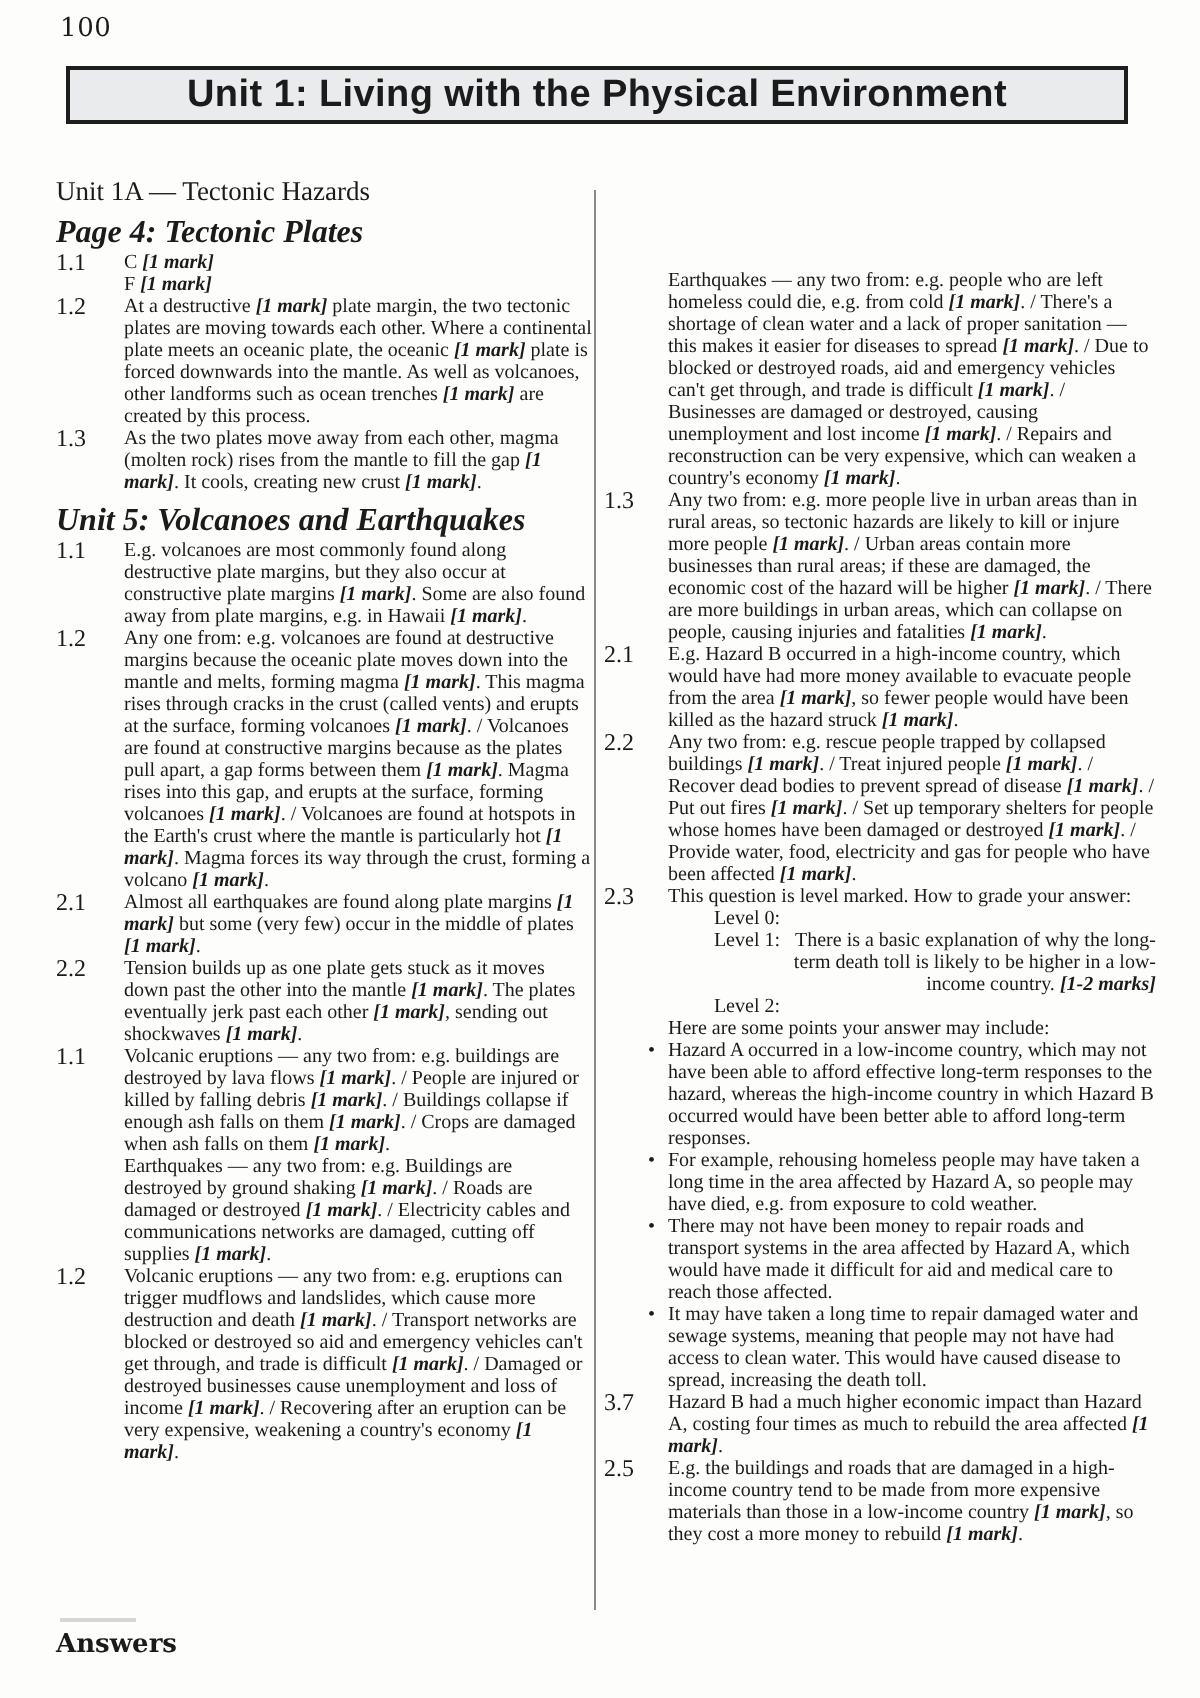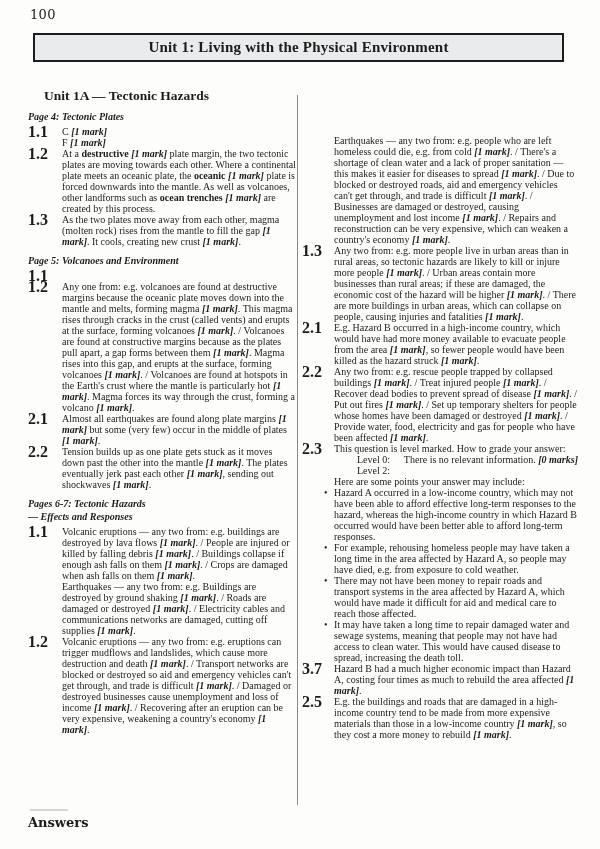--- a/index.html
+++ b/index.html
@@ -18,35 +18,35 @@
   .page-number{
     position:absolute;left:30px;top:7px;
     font-family:"DejaVu Serif",serif;font-size:13px;letter-spacing:.3px;
   }
   .banner{
     position:absolute;left:33px;top:33px;width:531px;height:29px;
     background:var(--banner-bg);border:2px solid var(--banner-border);
     display:flex;align-items:center;justify-content:center;box-sizing:border-box;
   }
   .banner span{
-    font-family:Liberation Serif, serif;font-weight:800;font-size:15px;
+    font-family:Liberation Sans, sans-serif;font-weight:800;font-size:19px;
     letter-spacing:.2px;white-space:nowrap;
   }
   .divider{position:absolute;left:297px;top:95px;width:1px;height:710px;background:var(--divider);}
   .col{position:absolute;top:88px;font-size:10px;line-height:11px;}
   .col-left{left:28px;width:268px;}
   .col-right{left:302px;width:276px;margin-top:47px;}
-  .h2{font-size:13.5px;line-height:15px;font-weight:bold;margin:0 0 5px 16px;}
-  .h3{font-size:10px;line-height:13px;font-weight:bold;font-style:italic;margin:7px 0 3px 0;}
+  .h2{font-size:13.5px;line-height:15px;font-weight:normal;margin:0 0 5px 0;}
+  .h3{font-size:16px;line-height:13px;font-weight:bold;font-style:italic;margin:7px 0 3px 0;}
   .col-left .h3:first-of-type{margin-top:0;}
   .qa{display:grid;grid-template-columns:34px 1fr;align-items:start;}
   .col-right .qa{grid-template-columns:32px 1fr;}
-  .num{font-size:16px;font-weight:bold;}
+  .num{font-size:12px;}
   .txt{}
-  .txt b{font-weight:bold;text-align:center;}
+  .txt b{font-weight:normal;text-align:center;}
   .txt i.mk,.mk{font-weight:bold;font-style:italic;}
   .level{display:grid;grid-template-columns:56px 1fr;align-items:start;text-align:right;}
   .points-intro{}
   .bullet{display:grid;grid-template-columns:14px 1fr;align-items:start;margin-left:-14px;}
   .b-dot{text-align:left;padding-left:4px;}
   .footer-rule{position:absolute;left:30px;top:809px;width:38px;height:2px;background:var(--rule);}
   .footer{
     position:absolute;left:28px;top:815px;
     font-family:"DejaVu Serif",serif;font-weight:700;font-size:13px;
   }
@@ -67,37 +67,37 @@
         <div class="txt">C <i class="mk">[1 mark]</i><br>F <i class="mk">[1 mark]</i></div>
       </div>
       <div class="qa">
         <div class="num">1.2</div>
         <div class="txt">At a <b>destructive</b> <i class="mk">[1 mark]</i> plate margin, the two tectonic plates are moving towards each other. Where a continental plate meets an oceanic plate, the <b>oceanic</b> <i class="mk">[1 mark]</i> plate is forced downwards into the mantle. As well as volcanoes, other landforms such as <b>ocean trenches</b> <i class="mk">[1 mark]</i> are created by this process.</div>
       </div>
       <div class="qa">
         <div class="num">1.3</div>
         <div class="txt">As the two plates move away from each other, magma (molten rock) rises from the mantle to fill the gap <i class="mk">[1 mark]</i>. It cools, creating new crust <i class="mk">[1 mark]</i>.</div>
       </div>
-      <div class="h3">Page 5: Volcanoes and Environment</div>
+      <div class="h3">Unit 5: Volcanoes and Earthquakes</div>
       <div class="qa">
         <div class="num">1.1</div>
+        <div class="txt">E.g. volcanoes are most commonly found along destructive plate margins, but they also occur at constructive plate margins <i class="mk">[1 mark]</i>. Some are also found away from plate margins, e.g. in Hawaii <i class="mk">[1 mark]</i>.</div>
       </div>
       <div class="qa">
         <div class="num">1.2</div>
         <div class="txt">Any one from: e.g. volcanoes are found at destructive margins because the oceanic plate moves down into the mantle and melts, forming magma <i class="mk">[1 mark]</i>. This magma rises through cracks in the crust (called vents) and erupts at the surface, forming volcanoes <i class="mk">[1 mark]</i>. / Volcanoes are found at constructive margins because as the plates pull apart, a gap forms between them <i class="mk">[1 mark]</i>. Magma rises into this gap, and erupts at the surface, forming volcanoes <i class="mk">[1 mark]</i>. / Volcanoes are found at hotspots in the Earth's crust where the mantle is particularly hot <i class="mk">[1 mark]</i>. Magma forces its way through the crust, forming a volcano <i class="mk">[1 mark]</i>.</div>
       </div>
       <div class="qa">
         <div class="num">2.1</div>
         <div class="txt">Almost all earthquakes are found along plate margins <i class="mk">[1 mark]</i> but some (very few) occur in the middle of plates <i class="mk">[1 mark]</i>.</div>
       </div>
       <div class="qa">
         <div class="num">2.2</div>
         <div class="txt">Tension builds up as one plate gets stuck as it moves down past the other into the mantle <i class="mk">[1 mark]</i>. The plates eventually jerk past each other <i class="mk">[1 mark]</i>, sending out shockwaves <i class="mk">[1 mark]</i>.</div>
       </div>
-      <div class="h3">Pages 6-7: Tectonic Hazards<br>— Effects and Responses</div>
       <div class="qa">
         <div class="num">1.1</div>
         <div class="txt">Volcanic eruptions — any two from: e.g. buildings are destroyed by lava flows <i class="mk">[1 mark]</i>. / People are injured or killed by falling debris <i class="mk">[1 mark]</i>. / Buildings collapse if enough ash falls on them <i class="mk">[1 mark]</i>. / Crops are damaged when ash falls on them <i class="mk">[1 mark]</i>.<br>Earthquakes — any two from: e.g. Buildings are destroyed by ground shaking <i class="mk">[1 mark]</i>. / Roads are damaged or destroyed <i class="mk">[1 mark]</i>. / Electricity cables and communications networks are damaged, cutting off supplies <i class="mk">[1 mark]</i>.</div>
       </div>
       <div class="qa">
         <div class="num">1.2</div>
         <div class="txt">Volcanic eruptions — any two from: e.g. eruptions can trigger mudflows and landslides, which cause more destruction and death <i class="mk">[1 mark]</i>. / Transport networks are blocked or destroyed so aid and emergency vehicles can't get through, and trade is difficult <i class="mk">[1 mark]</i>. / Damaged or destroyed businesses cause unemployment and loss of income <i class="mk">[1 mark]</i>. / Recovering after an eruption can be very expensive, weakening a country's economy <i class="mk">[1 mark]</i>.</div>
       </div>
     </div>
   <div class="divider"></div>
@@ -115,21 +115,23 @@
         <div class="txt">E.g. Hazard B occurred in a high-income country, which would have had more money available to evacuate people from the area <i class="mk">[1 mark]</i>, so fewer people would have been killed as the hazard struck <i class="mk">[1 mark]</i>.</div>
       </div>
       <div class="qa">
         <div class="num">2.2</div>
         <div class="txt">Any two from: e.g. rescue people trapped by collapsed buildings <i class="mk">[1 mark]</i>. / Treat injured people <i class="mk">[1 mark]</i>. / Recover dead bodies to prevent spread of disease <i class="mk">[1 mark]</i>. / Put out fires <i class="mk">[1 mark]</i>. / Set up temporary shelters for people whose homes have been damaged or destroyed <i class="mk">[1 mark]</i>. / Provide water, food, electricity and gas for people who have been affected <i class="mk">[1 mark]</i>.</div>
       </div>
       <div class="qa">
         <div class="num">2.3</div>
         <div class="txt">This question is level marked. How to grade your answer:<div class="level">
             <div class="lvl-label">Level 0:</div>
-            <div class="lvl-text">There is no relevant information. <i class="mk">[0 marks]</i></div>
+          </div><div class="level">
+            <div class="lvl-label">Level 1:</div>
+            <div class="lvl-text">There is a basic explanation of why the long-term death toll is likely to be higher in a low-income country. <i class="mk">[1-2 marks]</i></div>
           </div><div class="level">
             <div class="lvl-label">Level 2:</div>
           </div><div class="points-intro">Here are some points your answer may include:</div><div class="bullet">
             <div class="b-dot">•</div>
             <div class="b-text">Hazard A occurred in a low-income country, which may not have been able to afford effective long-term responses to the hazard, whereas the high-income country in which Hazard B occurred would have been better able to afford long-term responses.</div>
           </div><div class="bullet">
             <div class="b-dot">•</div>
             <div class="b-text">For example, rehousing homeless people may have taken a long time in the area affected by Hazard A, so people may have died, e.g. from exposure to cold weather.</div>
           </div><div class="bullet">
             <div class="b-dot">•</div>

